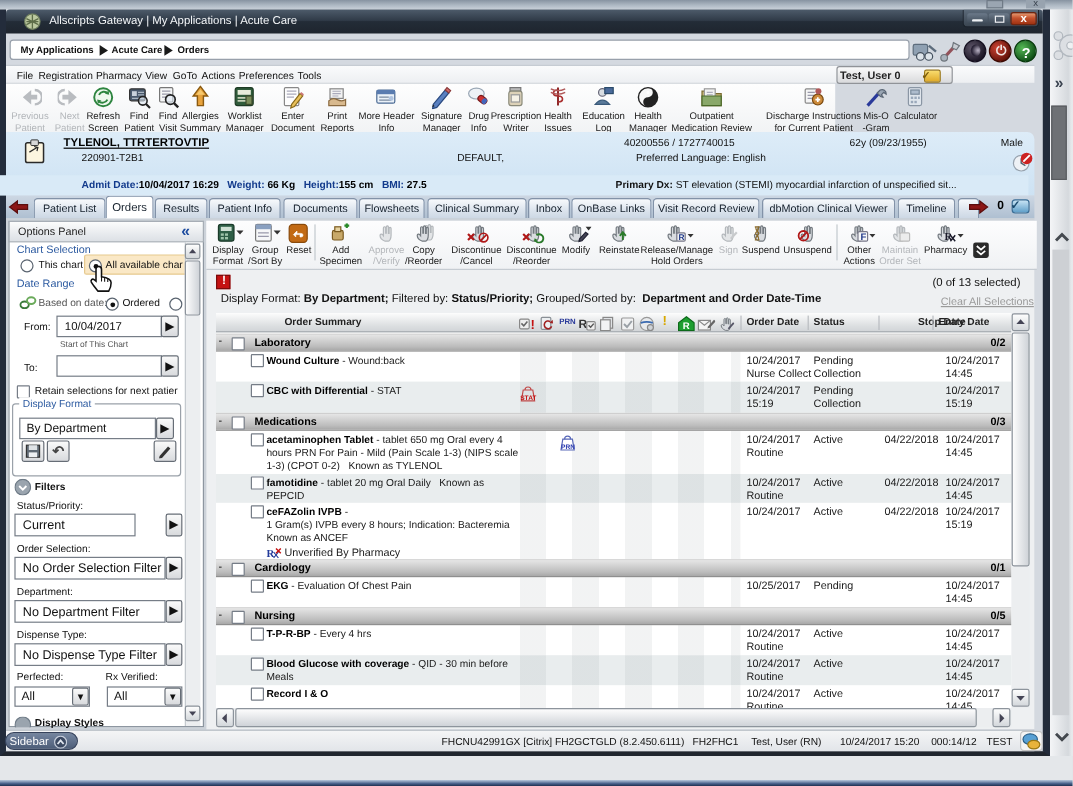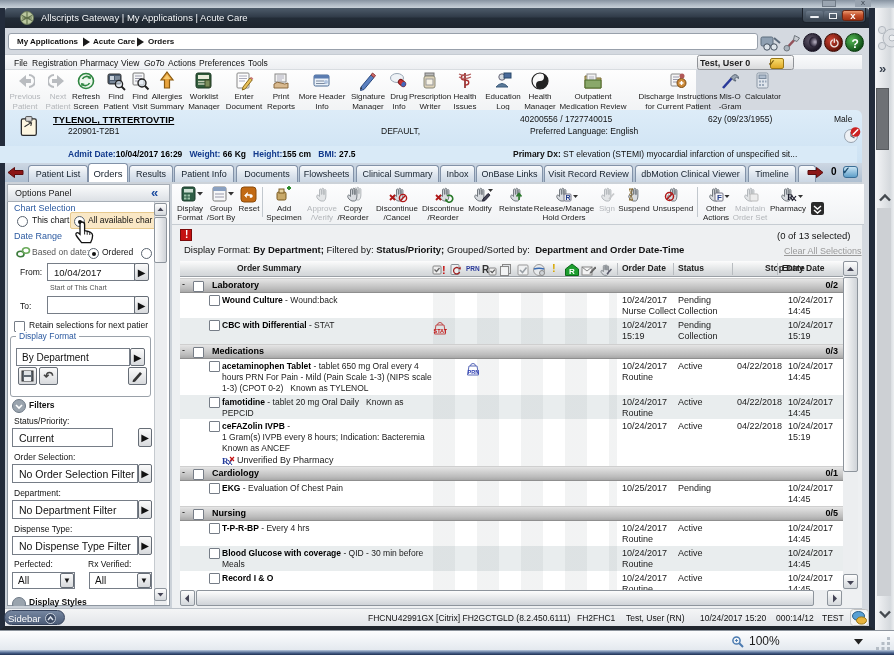--- a/index.html
+++ b/index.html
@@ -114,21 +114,21 @@
       </div>
     <div class="ab" style="left:840px;top:25px;width:19px;height:19px;border-radius:50%;background:radial-gradient(circle at 6px 6px,#55b855,#0c4a13 78%);border:1px solid #093a0e;">
         <span class="ab" style="left:5.5px;top:2.5px;color:#fff;font-size:12px;font-weight:bold;">?</span>
       </div>
 
     <div id="menubar" class="ab">
       <span style="left:9px;">File</span>
         <span style="left:27px;">Registration</span>
         <span style="left:75px;">Pharmacy</span>
         <span style="left:116px;">View</span>
-        <span style="left:139px;font-style:italic;">GoTo</span>
+        <span style="left:139px;">GoTo</span>
         <span style="left:163px;">Actions</span>
         <span style="left:194px;">Preferences</span>
         <span style="left:243px;">Tools</span>
       <div class="ab" style="left:692px;top:0px;width:97px;height:15px;background:linear-gradient(#fafafa,#d9dadc);border:1px solid #909398;border-radius:2.5px;font-size:9px;font-weight:bold;color:#222;">
         <span class="ab t" style="left:2px;top:2px;">Test, User 0</span>
         <div class="ab" style="left:72px;top:1.5px;width:14px;height:11px;background:linear-gradient(#f9dc6e,#dfa927);border:1px solid #9a7714;border-radius:2px;">
             <span class="ab" style="left:-3px;top:-1px;font-size:9px;color:#7a5a0a;">✓</span>
           </div>
       </div>
     </div>
@@ -861,35 +861,14 @@
     </svg>
   <span class="ab" style="left:879px;top:61px;font-size:13px;font-weight:bold;color:#3a4350;">»</span>
   <div class="ab" style="left:876px;top:88px;width:13px;height:62px;background:#6e7175;border:1px solid #595c60;"></div>
   <svg class="ab" style="left:877px;top:190px" width="16" height="16">
       <path d="M3 10.5 L8 5.5 L13 10.5" stroke="#44494f" stroke-width="2.4" fill="none"></path>
     </svg>
   <div class="ab" style="left:877px;top:208px;width:14px;height:388px;background:#cdd0d4;"></div>
   <svg class="ab" style="left:877px;top:606px" width="16" height="16">
       <path d="M3 5.5 L8 10.5 L13 5.5" stroke="#44494f" stroke-width="2.4" fill="none"></path>
     </svg>
-  <div id="zoombar" class="ab">
-    <svg class="ab" style="left:731px;top:4px" width="14" height="13">
-        <circle cx="5.5" cy="5.5" r="3.6" fill="none" stroke="#4a7ab0" stroke-width="1.5"></circle>
-        <path d="M8.3 8.3 L12 12" stroke="#4a7ab0" stroke-width="2"></path>
-        <path d="M4 5.5 h3 M5.5 4 v3" stroke="#4a7ab0" stroke-width="0.9"></path>
-      </svg>
-    <span class="ab t" style="left:749px;top:3px;font-size:12px;color:#1a1a1a;">100%</span>
-    <svg class="ab" style="left:853px;top:7px" width="12" height="8">
-        <path d="M1 1 L5.5 6.5 L10 1 Z" fill="#222"></path>
-      </svg>
-    <svg class="ab" style="left:876px;top:6px" width="15" height="13">
-        <g fill="#b4bcc5">
-          <rect x="11" y="0" width="3" height="3"></rect>
-          <rect x="5.5" y="5" width="3" height="3"></rect>
-          <rect x="11" y="5" width="3" height="3"></rect>
-          <rect x="0" y="10" width="3" height="3"></rect>
-          <rect x="5.5" y="10" width="3" height="3"></rect>
-          <rect x="11" y="10" width="3" height="3"></rect>
-        </g>
-      </svg>
-  </div>
   <div id="taskbar" class="ab"></div>
 </div>
 
 </body></html>

